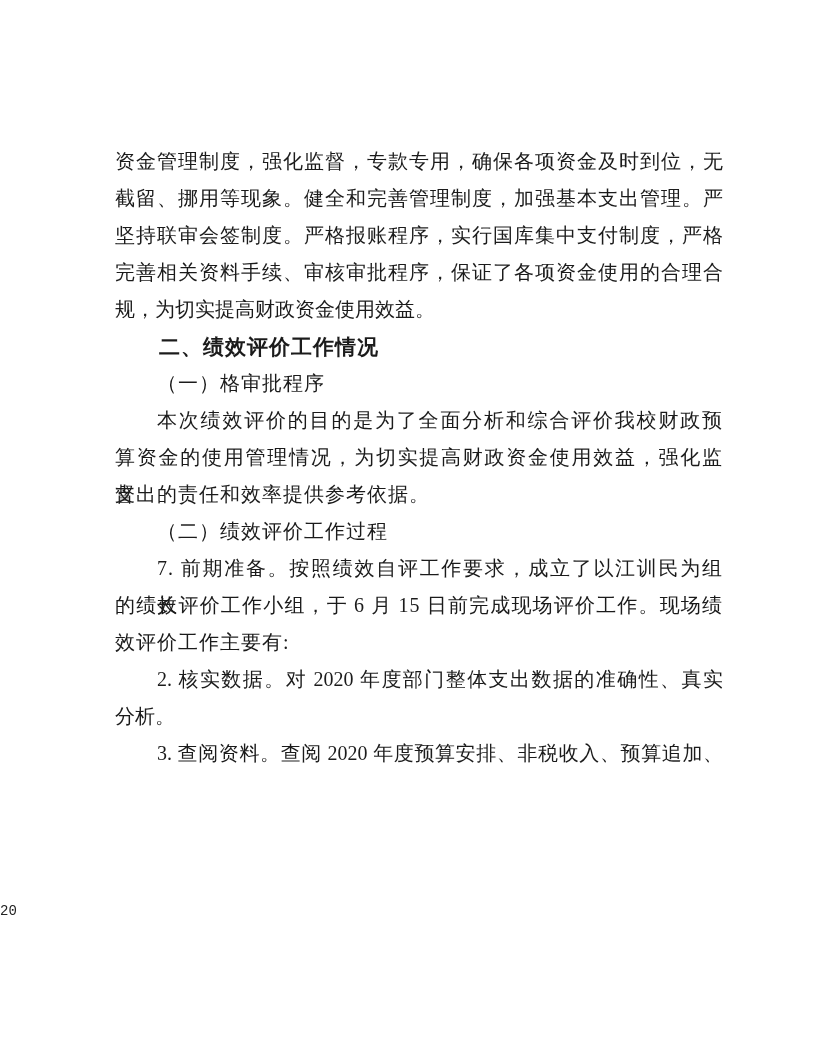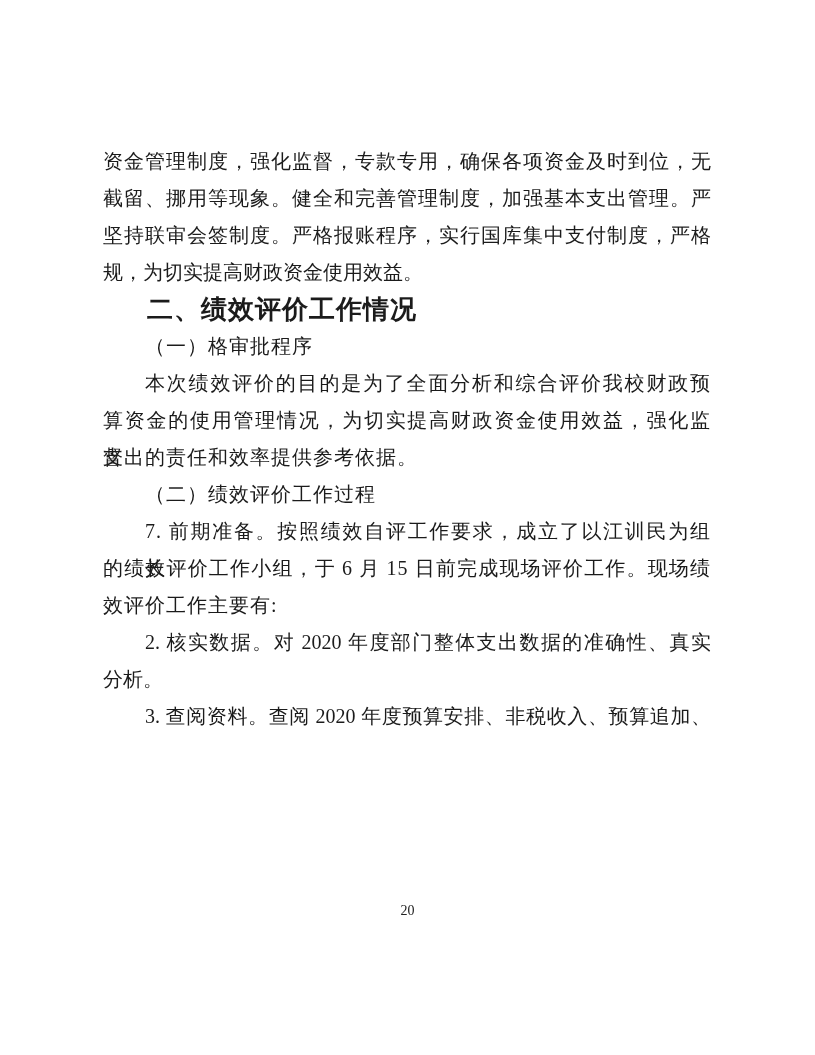--- a/index.html
+++ b/index.html
@@ -10,21 +10,21 @@
   .page {
     position: relative;
     width: 815px;
     height: 1055px;
     background: #ffffff;
     overflow: hidden;
     color: #1b1b1b;
   }
   .text-block {
     position: absolute;
-    left: 103px;
+    left: 115px;
     top: 143px;
     width: 608px;
   }
   .line {
     height: 37px;
     line-height: 37px;
     font-size: 20px;
     font-family: "Liberation Serif", serif;
     white-space: nowrap;
     color: #1b1b1b;
@@ -36,48 +36,49 @@
     text-align-last: justify;
   }
   
   .line.indent {
     padding-left: 42px;
   }
   
   .line.heading {
     font-family: Liberation Sans, sans-serif;
     font-weight: bold;
-    font-size: 26px;
+    font-size: 21px;
     padding-left: 44px;
     letter-spacing: 1px;
   }
   
   .line.kai {
     letter-spacing: 1px;
   }
   .page-number {
     position: absolute;
     left: 0;
     top: 903px;
     width: 815px;
-    text-align: center;
-    font-family: Liberation Serif, serif;
+    text-align: left;
+    font-family: Liberation Mono, monospace;
     font-size: 14px;
     color: #222222;
   }
 </style>
 </head>
 <body>
 
 <div class="page">
   <div class="text-block">
 
     <div class="line full">资金管理制度，强化监督，专款专用，确保各项资金及时到位，无</div>
     <div class="line full">截留、挪用等现象。健全和完善管理制度，加强基本支出管理。严</div>
     <div class="line full">坚持联审会签制度。严格报账程序，实行国库集中支付制度，严格</div>
+    <div class="line full">完善相关资料手续、审核审批程序，保证了各项资金使用的合理合</div>
     <div class="line">规，为切实提高财政资金使用效益。</div>
 
     <div class="line heading">二、绩效评价工作情况</div>
 
     <div class="line kai indent">（一）格审批程序</div>
     <div class="line kai full indent">本次绩效评价的目的是为了全面分析和综合评价我校财政预</div>
     <div class="line kai full">算资金的使用管理情况，为切实提高财政资金使用效益，强化监督</div>
     <div class="line kai">支出的责任和效率提供参考依据。</div>
 
     <div class="line kai indent">（二）绩效评价工作过程</div>

